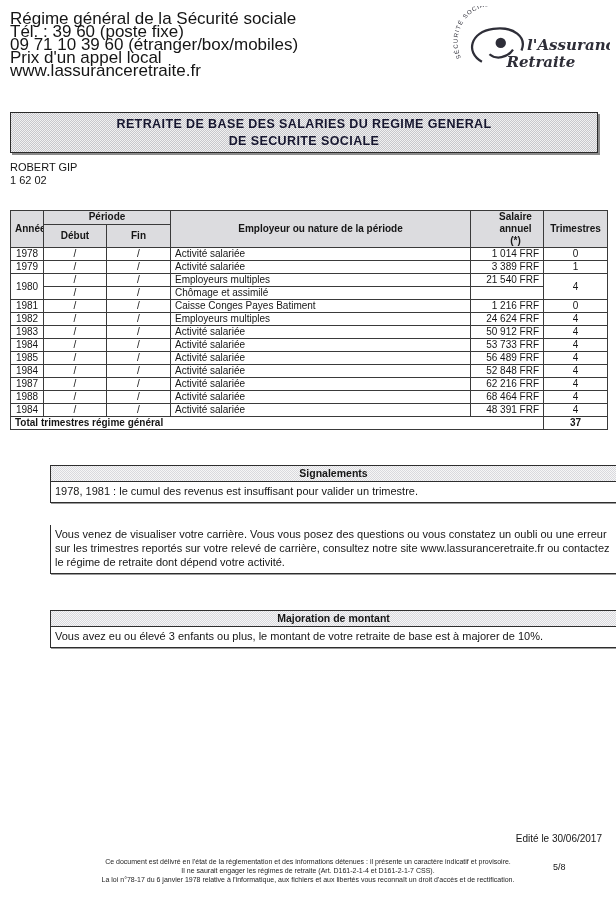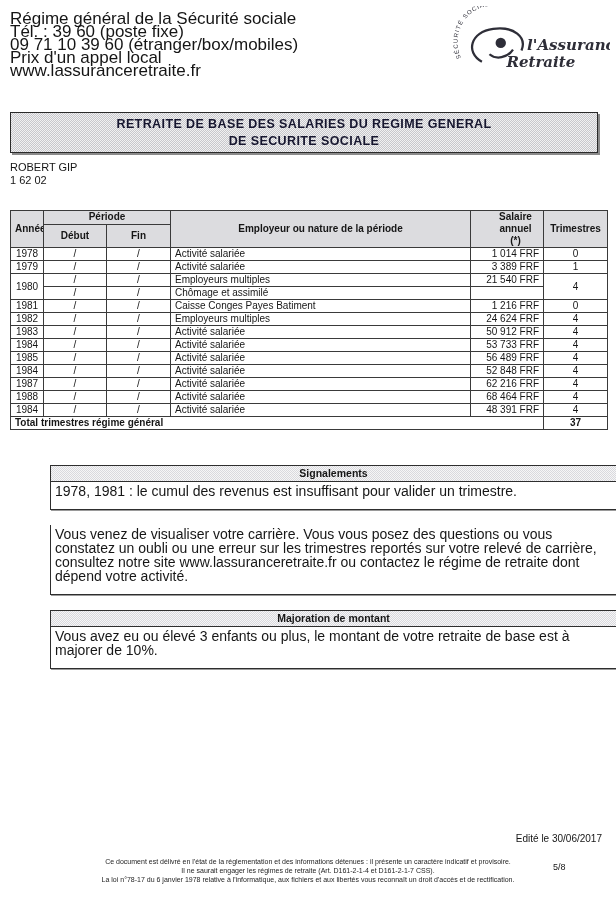--- a/index.html
+++ b/index.html
@@ -52,22 +52,22 @@
   tr.total td { font-weight:bold; }
 
   .section { position:absolute; left:10px; width:567px;margin-left:40px; }
   .section-head {
     border:1px solid #2e2e2e; box-shadow:1px 1px 0 #9a9a9a;
     height:17px; line-height:15px; text-align:center;
     font-weight:bold; font-size:10.5px; color:#161616;
   }
   .section-body {
     border:1px solid #2e2e2e; border-top:none; box-shadow:1px 1px 0 #9a9a9a;
-    background:#fff; padding:2px 4px 11px 4px;
-    font-size:14px; line-height:14px; color:#161616;
+    background:#fff; padding:2px 4px 4px 4px;
+    font-size:11px; line-height:14px; color:#161616;
   }
   .sec-signalements { top:465px; }
   .sec-infos { top:525px; }
   .sec-majoration { top:610px; }
 
   .edited { position:absolute; right:14px; top:833px; font-size:10px; color:#151515; }
 
   .legal {
     position:absolute; left:0; top:857px; width:616px;
     text-align:center; font-size:7px; line-height:9px; color:#1d1d1d;

